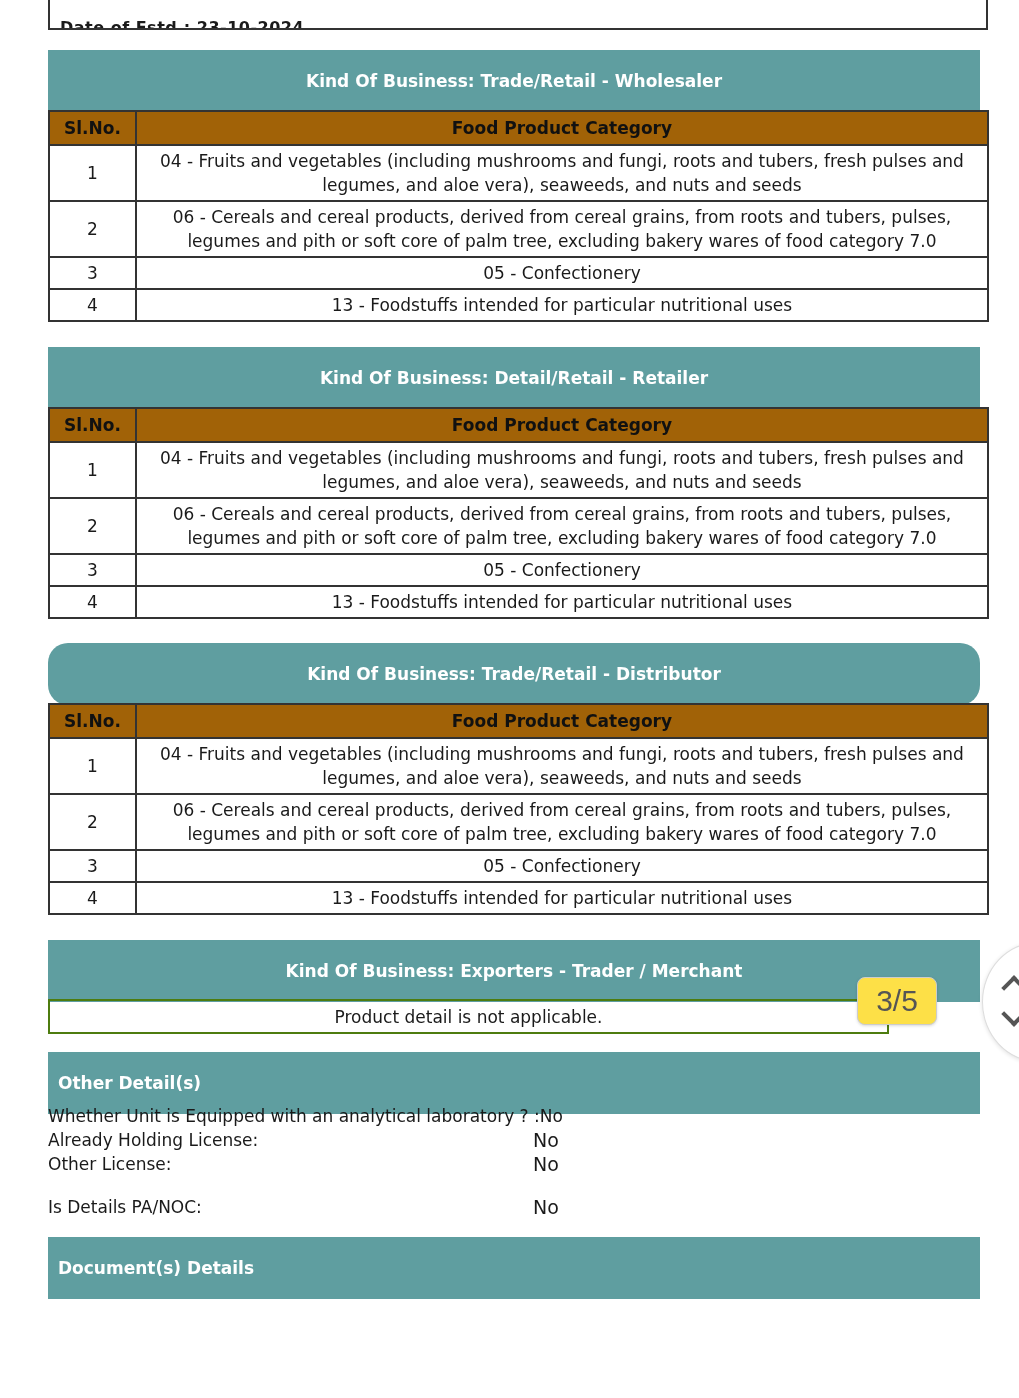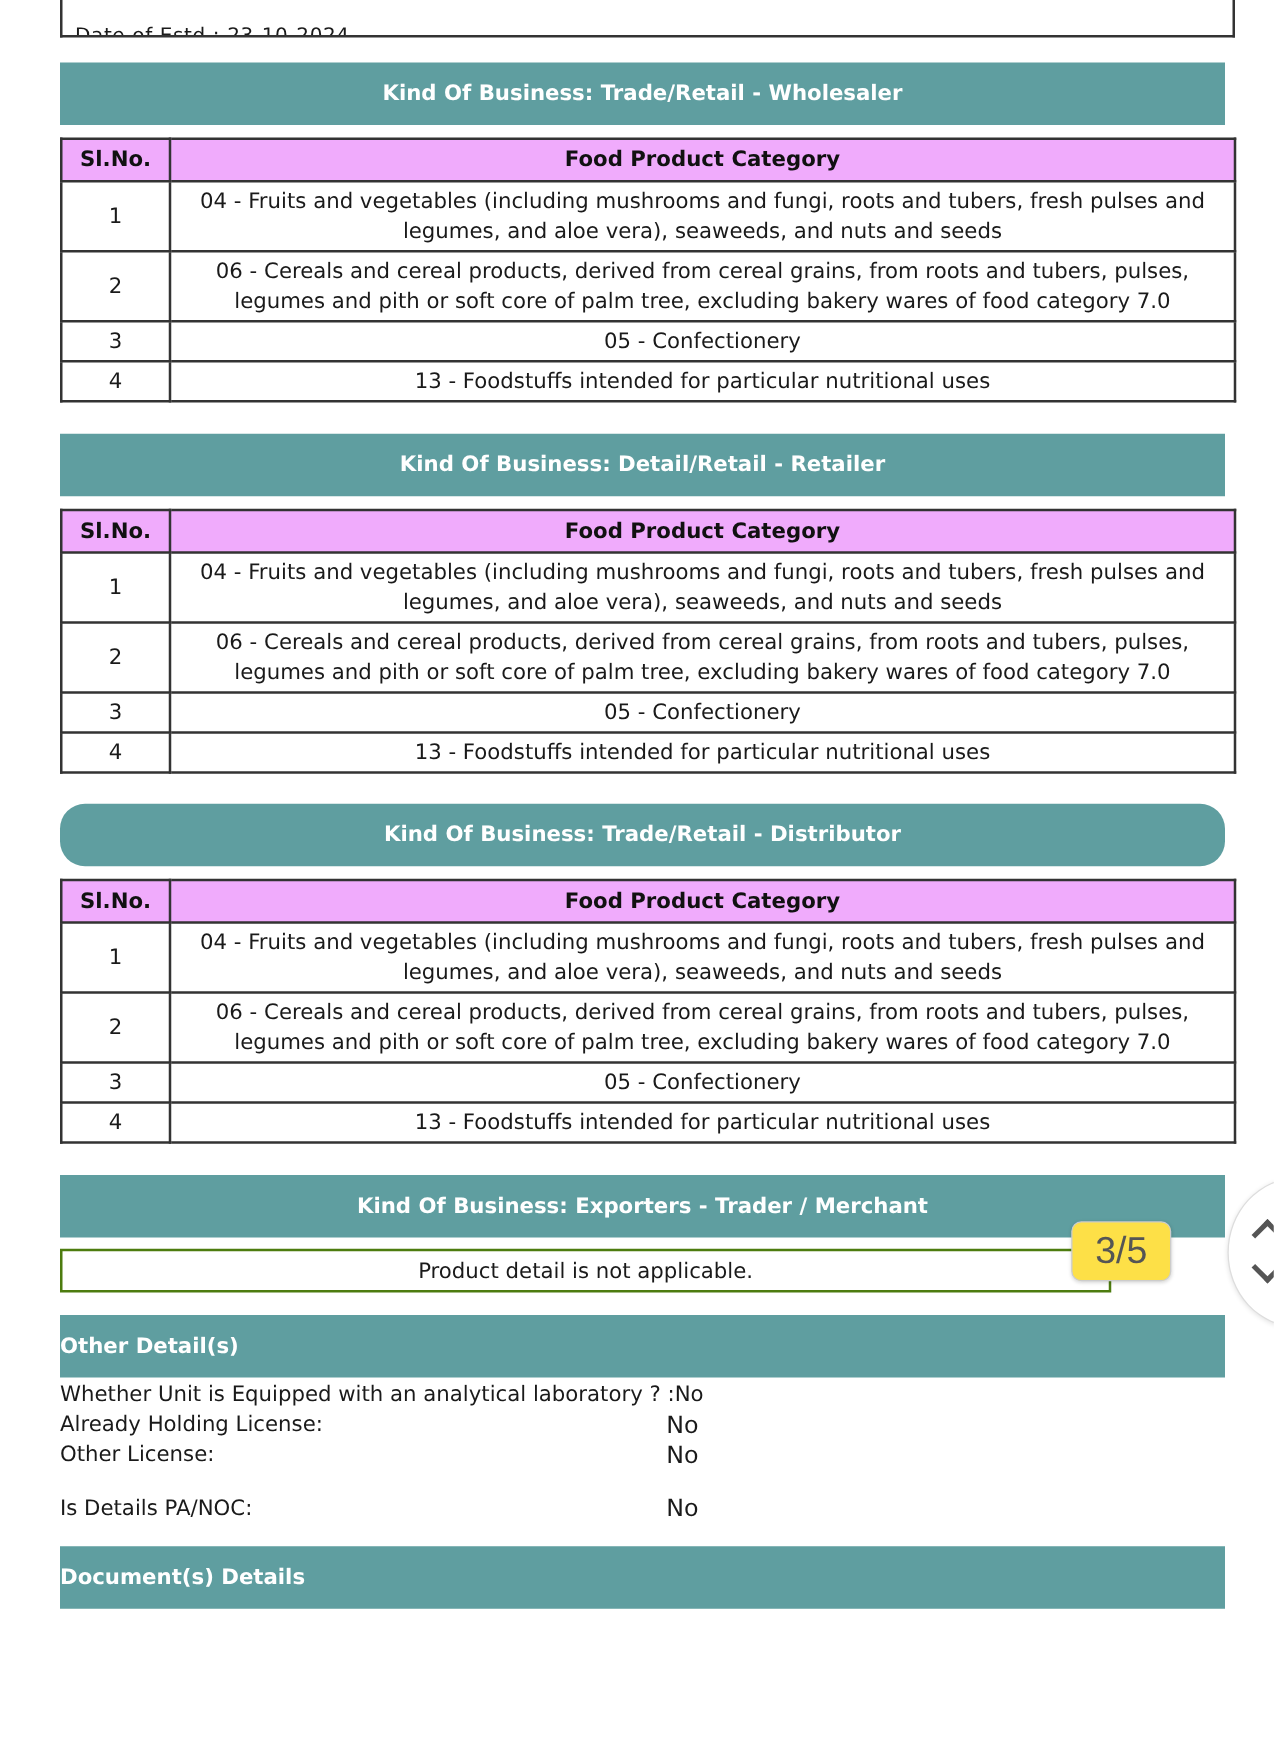--- a/index.html
+++ b/index.html
@@ -8,41 +8,41 @@
     font-family: "DejaVu Sans", "Liberation Sans", sans-serif;
     color: #1a1a1a;
   }
   .top-box {
     position: absolute; left: 48px; top: -20px; width: 940px; height: 50px;
     border: 2px solid #333; border-top: none; box-sizing: border-box;
     overflow: hidden;
   }
   .top-box .cut {
     position: absolute; left: 10px; bottom: 2px;
-    font-size: 16px; font-weight: normal; letter-spacing: 0.5px;
+    font-size: 16px; font-weight: bold; letter-spacing: 0.5px;
     transform: translateY(60%);
   }
   .banner {
-    position: absolute; left: 48px; width: 932px; height: 50px;
+    position: absolute; left: 48px; width: 932px; height: 62px;
     background: #5f9ea0; color: #ffffff;
     font-size: 17px; font-weight: bold;
     display: flex; align-items: center; justify-content: center;
     box-sizing: border-box;
   }
-  .banner.left { justify-content: flex-start; }
+  .banner.left { justify-content: flex-start; padding-left: 10px; }
   table.cat {
     position: absolute; left: 48px; width: 941px;
     border-collapse: collapse; font-size: 17px;
   }
   table.cat th, table.cat td {
     border: 2px solid #333; text-align: center; padding: 3px 8px;
     line-height: 24px;
   }
   table.cat th {
-    background: #f0abfc; color: #111; font-weight: bold; height: 28px; padding: 2px 14px;
+    background: #a16207; color: #111; font-weight: bold; height: 28px; padding: 2px 14px;
   }
   table.cat th.sl, table.cat td.sl { width: 52px; }
   .na-box {
     position: absolute; left: 48px; top: 999px; width: 841px; height: 35px;
     border: 2px solid #4d7c0f; box-sizing: border-box;
     display: flex; align-items: center; justify-content: center;
     font-size: 17px;
   }
   .page-badge {
     position: absolute; left: 857px; top: 977px; width: 78px; height: 46px;

